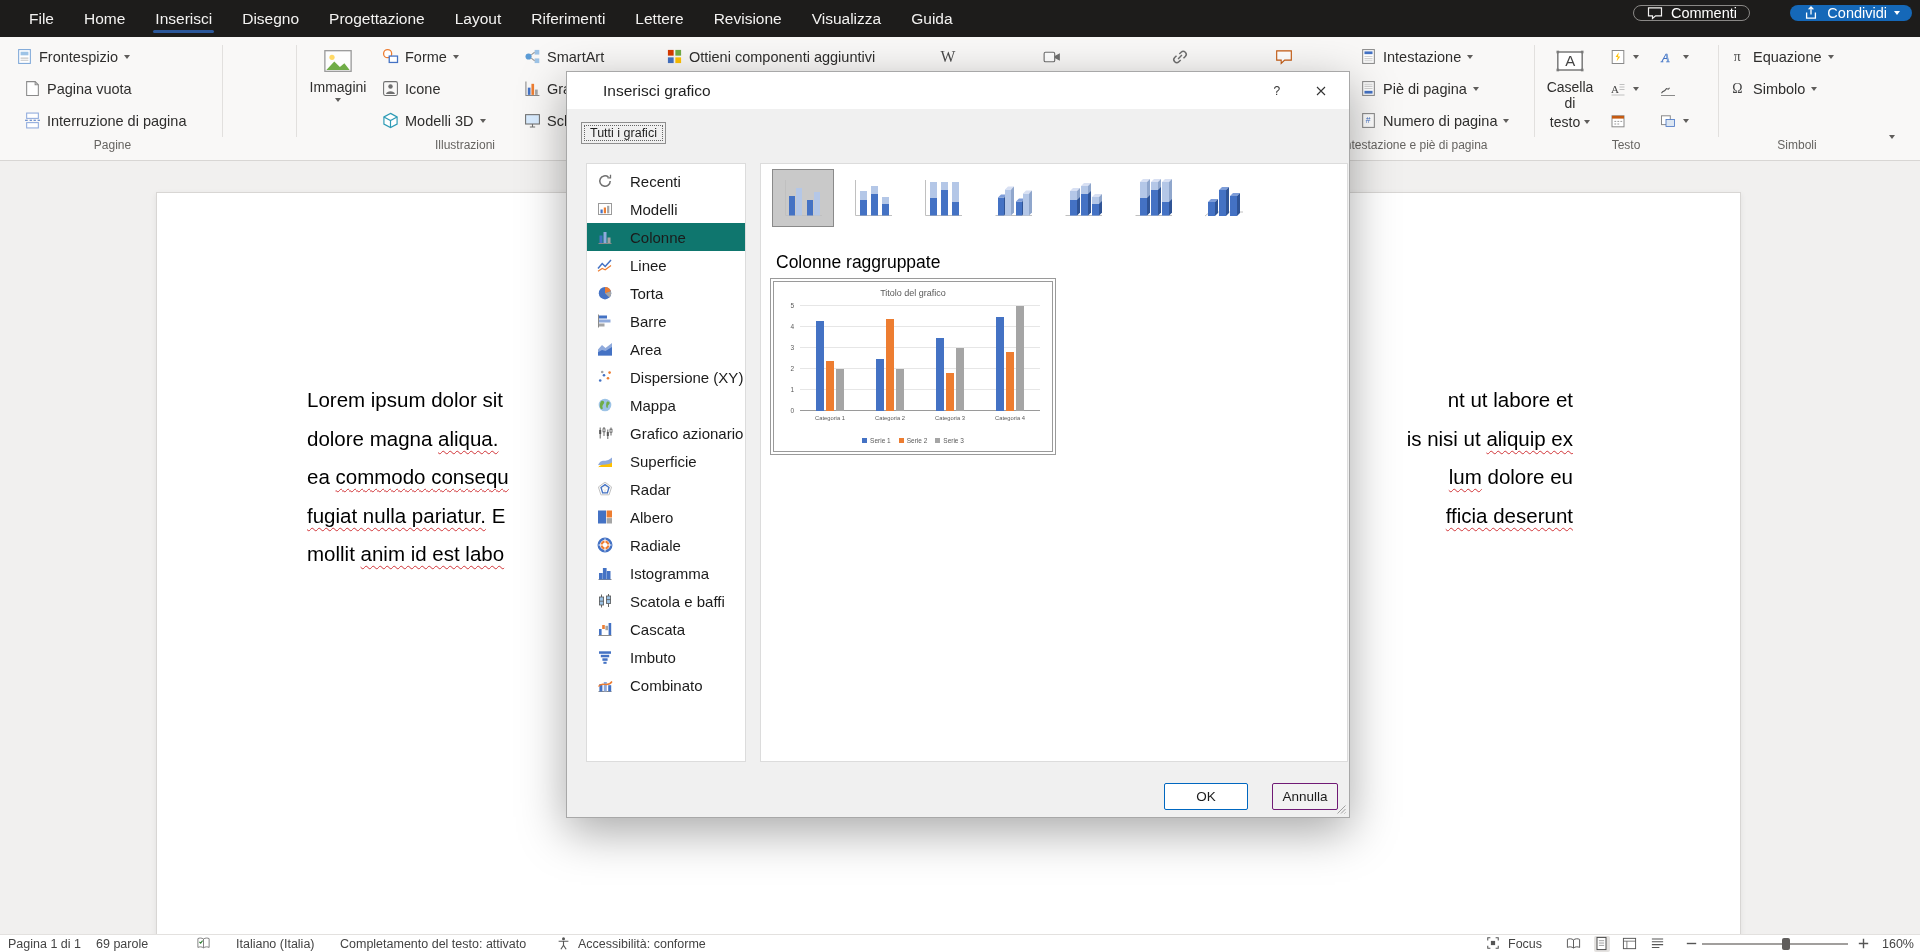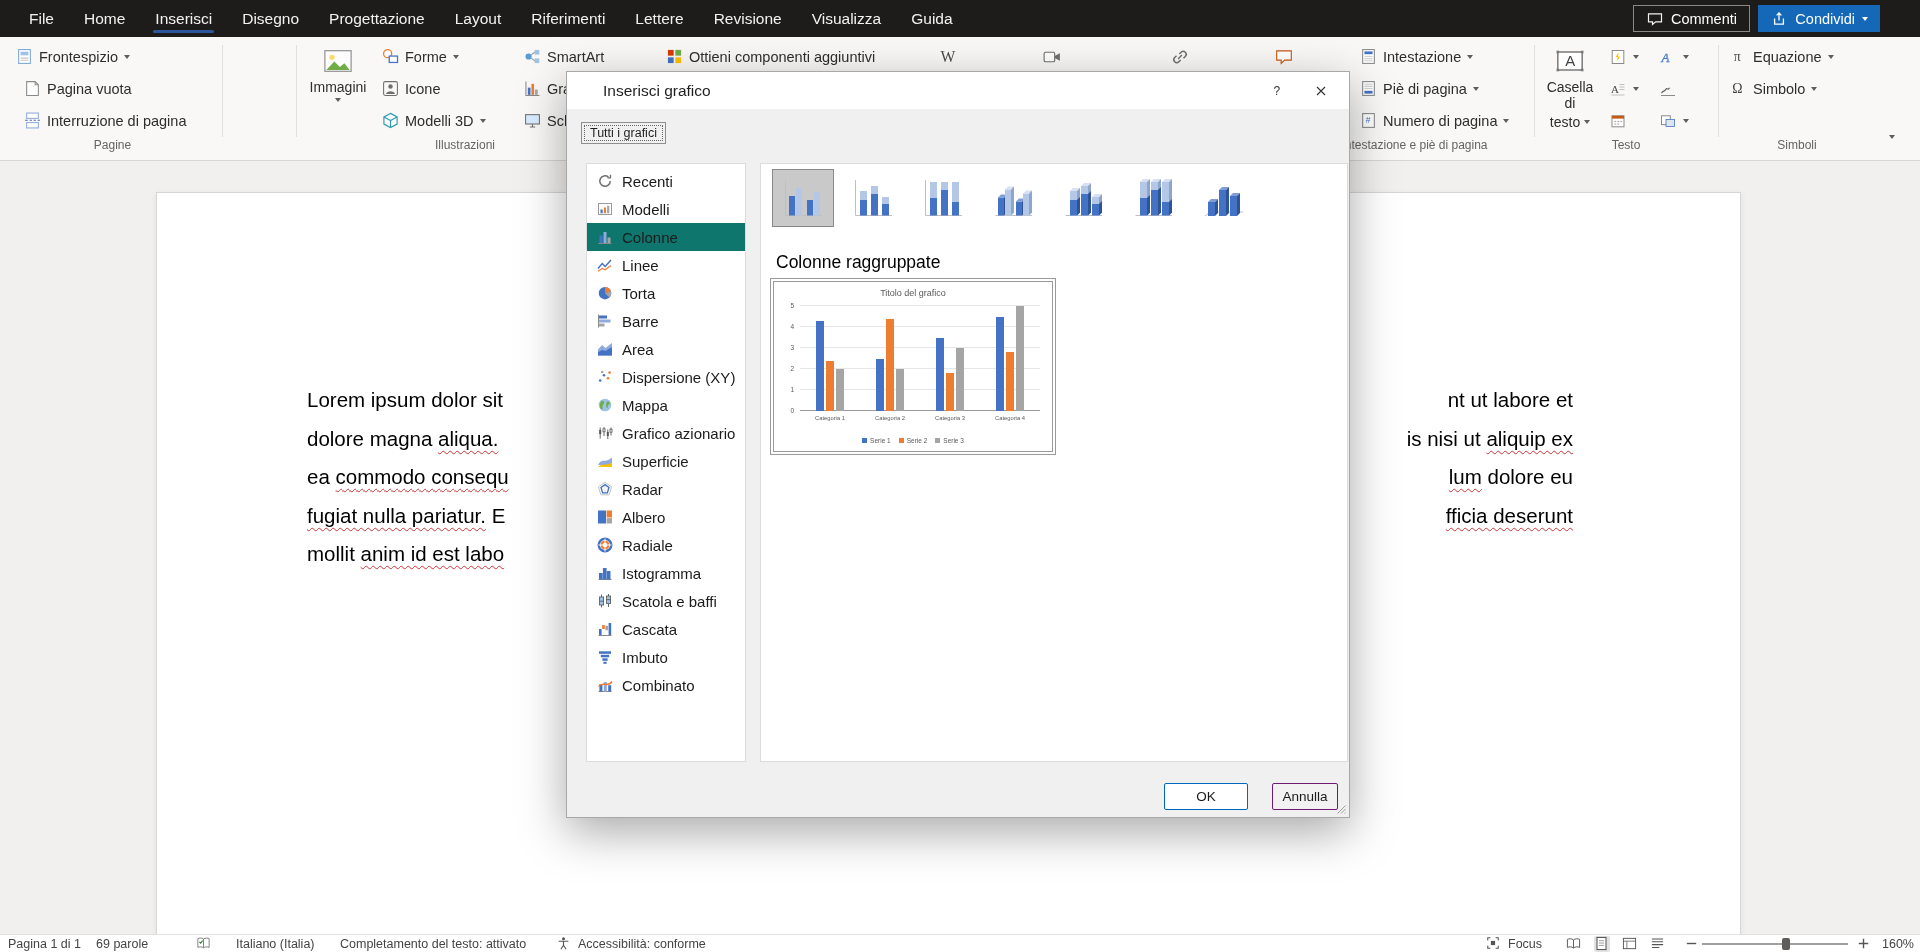--- a/index.html
+++ b/index.html
@@ -4,23 +4,23 @@
 <style>
 *{box-sizing:border-box}
 html,body{margin:0;padding:0}
 body{width:1920px;height:952px;position:relative;overflow:hidden;background:#f1f0ef;font-family:"Liberation Sans",sans-serif;color:#252423}
 
 
 .menubar{position:absolute;top:0;left:0;right:0;height:37px;background:#1d1c1b;z-index:40}
 #menu-tabs{display:flex;padding-left:14px}
 .mtab{padding:0 15px;line-height:37px;font-size:15.5px;color:#f3f2f1;position:relative;white-space:nowrap}
 .mtab.active::after{content:"";position:absolute;left:13px;right:13px;bottom:4px;height:3px;background:#2b579a;border-radius:2px}
-.topbtn{position:absolute;top:5px;height:27px;display:flex;align-items:center;gap:7px;padding:0 12px;border-radius:0;font-size:14.5px;color:#fff;white-space:nowrap}
+.topbtn{position:absolute;top:5px;height:16px;display:flex;align-items:center;gap:7px;padding:0 12px;border-radius:8px;font-size:14.5px;color:#fff;white-space:nowrap}
 .topbtn.comments{right:170px;border:1px solid #8a8886}
-.topbtn.share{right:40px;background:#1568b8}
+.topbtn.share{right:8px;background:#1568b8}
 
 
 .ribbon{position:absolute;top:37px;left:0;right:0;height:124px;background:#f9f8f7;border-bottom:1px solid #d8d6d4;z-index:10}
 .rgroup{position:absolute;top:0;height:124px}
 .glabel{position:absolute;left:0;right:0;top:101px;text-align:center;font-size:12px;color:#666461;white-space:nowrap}
 .rdiv{position:absolute;top:8px;height:92px;width:1px;background:#e2e0de}
 .rbtn{position:absolute;display:flex;align-items:center;gap:6px;height:27px;padding:0 5px;border-radius:3px;white-space:nowrap}
 .rbtn .rlabel{font-size:14.5px;color:#2f2e2d}
 .ricon{display:inline-flex;width:18px;height:18px;align-items:center;justify-content:center;flex:none}
 .bigbtn{position:absolute;top:4px;display:flex;flex-direction:column;align-items:center;gap:3px;padding-top:5px;width:64px;height:96px;border-radius:3px}
@@ -48,21 +48,21 @@
 
 
 .dialog{position:absolute;left:566px;top:71px;width:784px;height:747px;background:#f0f0f0;border:1px solid #a8a8a8;box-shadow:0 14px 44px rgba(0,0,0,.34);z-index:30}
 .dlg-titlebar{position:absolute;left:0;top:0;right:0;height:37px;background:#fff;display:flex;align-items:center}
 .dlg-title{font-size:15.5px;color:#1f1f1f;margin-left:36px}
 .dlg-help,.dlg-close{width:44px;height:37px;display:flex;align-items:center;justify-content:center}
 .dlg-help{margin-left:auto}
 .dlg-close{margin-right:6px}
 .dlg-tab{position:absolute;left:14px;top:50px;font-size:12.5px;padding:3px 8px;background:#f0f0f0;border:1px solid #8f8f8f;outline:1px dotted #666;outline-offset:-4px;color:#1f1f1f}
 .dlg-list{position:absolute;left:19px;top:91px;width:160px;height:599px;background:#fff;border:1px solid #dcdcdc;padding-top:3px;overflow:hidden}
-.cat{display:flex;align-items:center;gap:8px;height:28px;padding-left:10px}
+.cat{display:flex;align-items:center;gap:16px;height:28px;padding-left:10px}
 .cat.selected{background:#0f766e}
 .cat-icon{display:inline-flex;width:17px;height:17px;flex:none}
 .cat-label{font-size:15px;color:#1b1b1b;white-space:nowrap}
 .dlg-right{position:absolute;left:193px;top:91px;width:588px;height:599px;background:#fff;border:1px solid #dcdcdc}
 .thumb-row{position:absolute;left:11px;top:5px;display:flex;gap:8px}
 .thumb{width:62px;height:58px;display:flex;align-items:center;justify-content:center;border:1px solid transparent}
 .thumb.selected{background:#c9c9c9;border-color:#8a8a8a}
 .dlg-heading{position:absolute;left:15px;top:88px;font-size:17.5px;color:#000}
 .preview{position:absolute;left:12px;top:117px;width:280px;height:171px;background:#fff;border:1px solid #9a9a9a;outline:1px solid #9a9a9a;outline-offset:2px}
 .chart-title{position:absolute;top:6px;left:0;right:0;text-align:center;font-size:9px;color:#595959}

